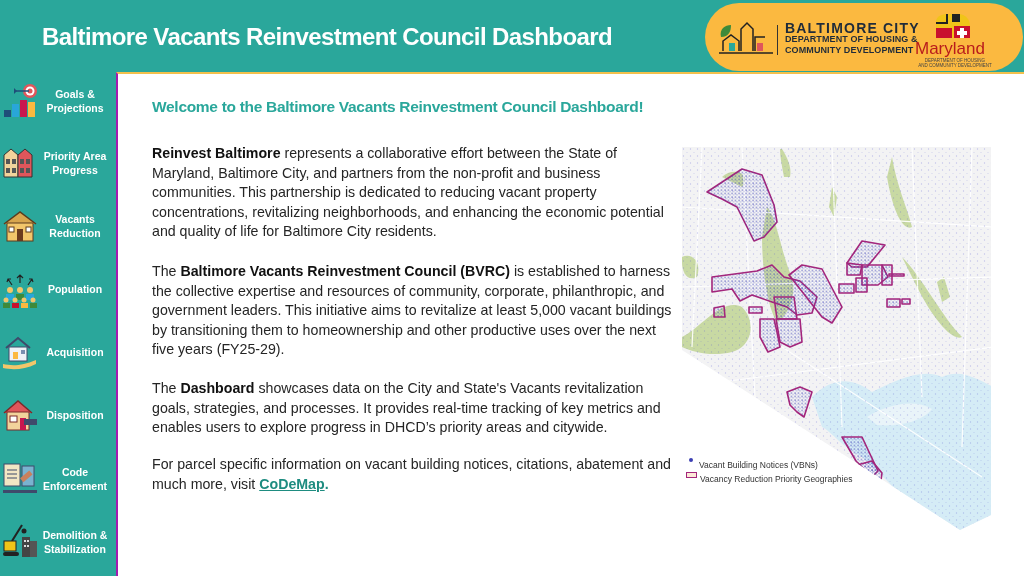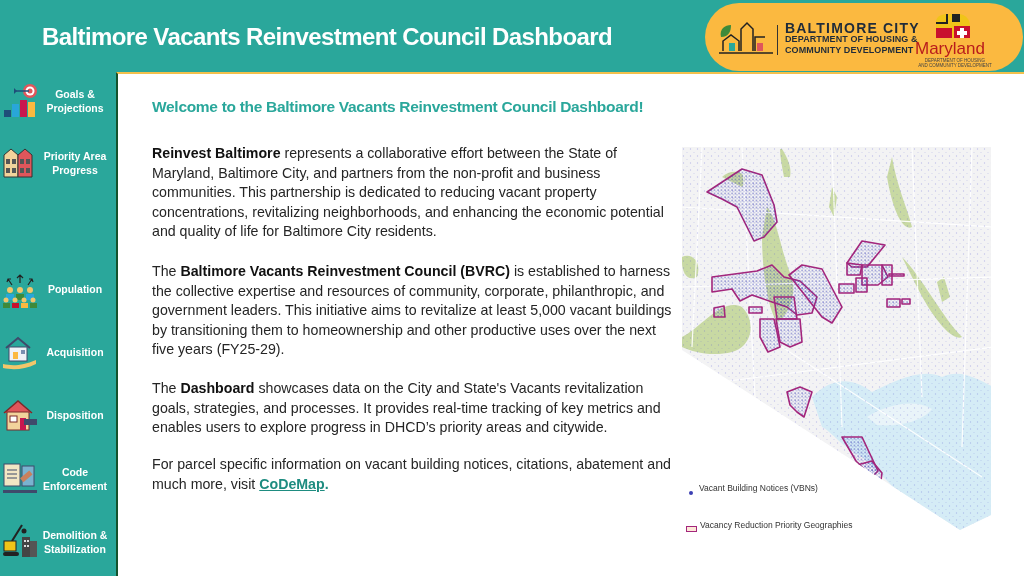--- a/index.html
+++ b/index.html
@@ -35,42 +35,42 @@
   .nav-item { position: absolute; left: 0; width: 116px; height: 56px; cursor: pointer; }
   .nav-icon { position: absolute; left: 2px; width: 36px; height: 36px; }
   .nav-label {
     position: absolute; left: 38px; width: 74px; text-align: center;
     color: #fff; font-weight: bold; font-size: 10.5px; line-height: 14px;
     font-family: "Liberation Sans", sans-serif;
   }
 
   .content {
     position: absolute; left: 116px; top: 72px; width: 908px; height: 504px;
-    background: #ffffff; border-left: 2px solid #14532d; border-top: 2px solid #f3c04c;
+    background: #ffffff; border-left: 2px solid #a21caf; border-top: 2px solid #f3c04c;
   }
   .welcome {
     position: absolute; left: 34px; top: 24px;
     color: #2aa79b; font-weight: bold; font-size: 15.5px; letter-spacing: -0.3px;
     font-family: "Liberation Sans", sans-serif;
   }
   .para {
     position: absolute; left: 34px; width: 520px;
     color: #252525; font-size: 14.2px; line-height: 19.6px;
     font-family: "Liberation Sans", sans-serif;
   }
   .para b { font-weight: bold; color: #111; }
   .p1 { top: 70px; }
   .p2 { top: 188px; }
   .p3 { top: 305px; }
   .p4 { top: 381px; }
   .link { color: #1e8c80; font-weight: bold; text-decoration: underline; cursor: pointer; }
 
   .map { position: absolute; left: 564px; top: 73px; width: 312px; height: 386px; }
   .legend { position: absolute; left: 568px; top: 384px; font-size: 8.5px; color: #333; font-family: "Liberation Sans", sans-serif; line-height: 14px; }
-  .legend-row { display: flex; align-items: flex-end; margin-top: 23px; }
+  .legend-row { display: flex; align-items: flex-start; }
   .legend-dot { width: 4px; height: 4px; background: #3b3fb3; border-radius: 50%; margin: 0 6px 0 3px; }
   .legend-box { width: 11px; height: 6px; border: 1.5px solid #a3267c; background: #fde8d8; margin-right: 3px; }
 </style>
 </head>
 <body>
 
 <div class="header">
   <div class="header-title">Baltimore Vacants Reinvestment Council Dashboard</div>
   <div class="logo-pill">
     <svg class="bc-icon" viewBox="0 0 58 40">
@@ -136,20 +136,33 @@
         <rect x="24" y="14" width="4" height="5" fill="#555"></rect>
       <rect x="18" y="23" width="4" height="5" fill="#555"></rect>
         <rect x="24" y="23" width="4" height="5" fill="#555"></rect>
     </svg>
     <div class="nav-label" style="top:8px">
       <div>Priority Area</div>
       <div>Progress</div>
     </div>
   </div>
 
+  <div class="nav-item" style="top:132px">
+    <svg class="nav-icon" style="top:4px" viewBox="0 0 36 36">
+      <path d="M2 16 L18 4 L34 16" fill="#d8a64e" stroke="#5a3b1e" stroke-width="1.5"></path>
+      <rect x="5" y="15" width="26" height="18" fill="#f2c66b" stroke="#5a3b1e" stroke-width="1"></rect>
+      <rect x="15" y="21" width="6" height="12" fill="#6b3b1e"></rect>
+      <rect x="7" y="19" width="5" height="5" fill="#fff" stroke="#5a3b1e"></rect>
+      <rect x="24" y="19" width="5" height="5" fill="#fff" stroke="#5a3b1e"></rect>
+    </svg>
+    <div class="nav-label" style="top:8px">
+      <div>Vacants</div>
+      <div>Reduction</div>
+    </div>
+  </div>
 
   <div class="nav-item" style="top:195px">
     <svg class="nav-icon" style="top:6px" viewBox="0 0 36 36">
       <path d="M18 10 L18 2 M15 5 L18 2 L21 5 M10 12 L6 6 M5 9 L6 6 L9 6 M26 12 L30 6 M27 6 L30 6 L31 9" stroke="#222" stroke-width="1.2" fill="none"></path>
       <circle cx="8" cy="17" r="3" fill="#f2c66b"></circle>
         <circle cx="18" cy="17" r="3" fill="#f2c66b"></circle>
         <circle cx="28" cy="17" r="3" fill="#f2c66b"></circle>
       <rect x="4" y="21" width="8" height="6" fill="#29a6d9"></rect>
         <rect x="14" y="21" width="8" height="6" fill="#3d8a3a"></rect>
         <rect x="24" y="21" width="8" height="6" fill="#29a6d9"></rect>

